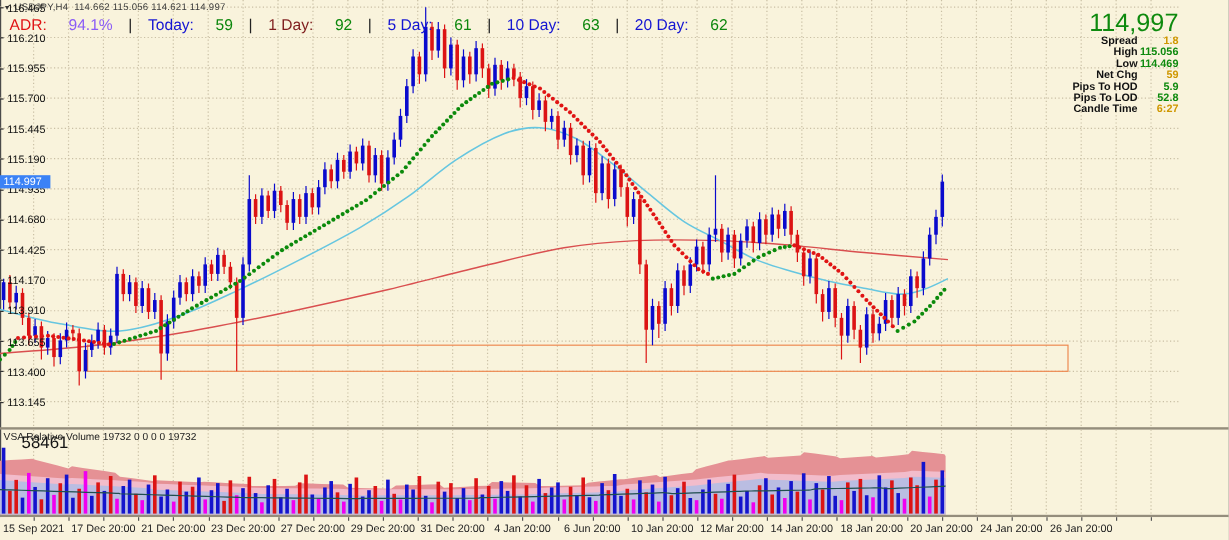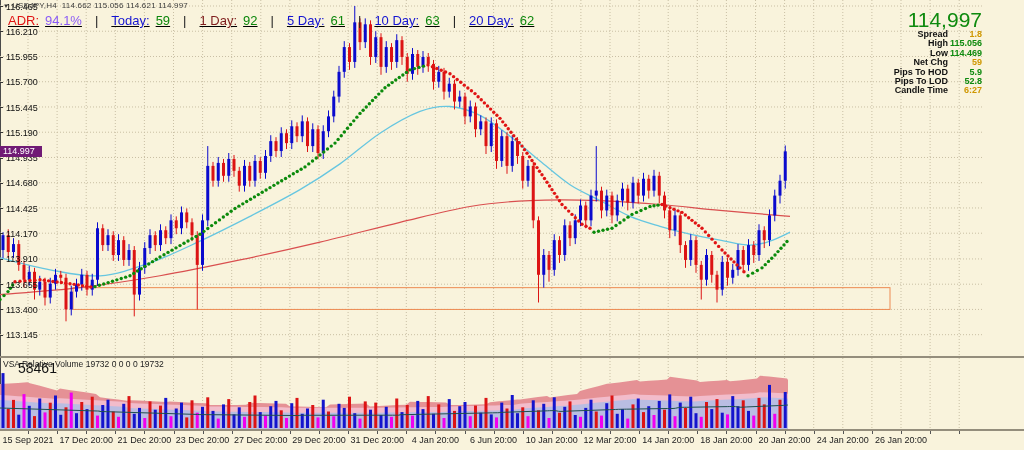--- a/index.html
+++ b/index.html
@@ -3,31 +3,31 @@
 <meta charset="utf-8">
 <style>
   html,body{margin:0;padding:0;background:#888;}
   #screen{position:relative;width:1024px;height:450px;background:#f9f3dc;overflow:hidden;
     font-family:"Liberation Sans",sans-serif;-webkit-font-smoothing:none;}
   svg{position:absolute;display:block;}
   .overlay{position:absolute;white-space:nowrap;}
   #symbol-line{left:3px;top:1px;font-size:8px;color:#3c3c3c;letter-spacing:.2px;}
   #symbol-line .tri{font-size:6px;margin-right:3px;color:#333;cursor:pointer;}
   #adr-bar{left:8px;top:13px;font-size:13px;display:flex;align-items:center;gap:13px;}
-  #adr-bar .grp{display:flex;gap:6px;text-decoration:underline;}
+  #adr-bar .grp{display:flex;gap:18px;}
   #adr-bar .sep{color:#222;}
   #info-panel{right:42px;top:10px;text-align:right;}
   #big-price{font-size:21px;color:#0e8a0e;line-height:20px;}
   .irow{font-size:9px;line-height:9.4px;font-weight:bold;}
   .irow .lbl{color:#111;}
   .irow .val{display:inline-block;min-width:34px;text-align:right;}
   #price-axis{left:984px;top:0;width:40px;height:431px;background:#f9f3dc;border-left:1px solid #4a4a4a;}
   .ptick{position:absolute;left:6px;font-size:9px;color:#111;}
   .pmark{position:absolute;left:0;width:3px;height:1px;background:#333;}
-  #price-tag{position:absolute;left:0;width:39px;height:11px;background:#701a75;color:#fff;font-size:9px;
+  #price-tag{position:absolute;left:0;width:39px;height:11px;background:#3b82f6;color:#fff;font-size:9px;
     line-height:11px;padding-left:3px;}
   .sublbl{position:absolute;left:18px;font-size:14px;color:#111;}
   .hsep{position:absolute;left:0;width:1024px;height:2px;background:#948d7c;}
   #sub-title{left:3px;top:359px;font-size:8.5px;color:#222;}
   #time-axis{position:absolute;left:0;top:431px;width:1024px;height:19px;background:#f9f3dc;}
   .tlabel{position:absolute;top:4px;font-size:9px;color:#222;transform:translateX(-50%);}
   .ttick{position:absolute;top:0;width:1px;height:3px;background:#555;}
 </style>
 </head>
 <body>

